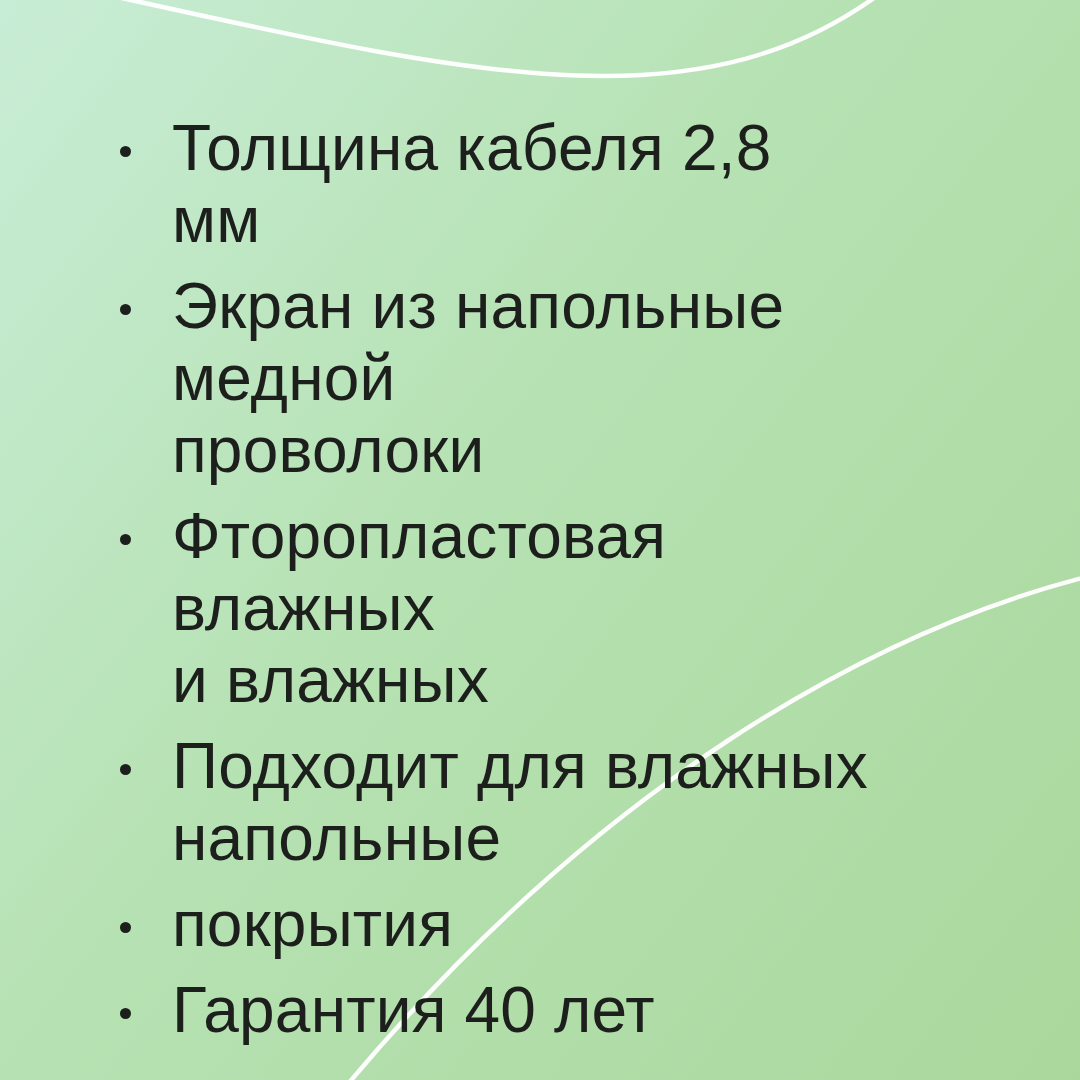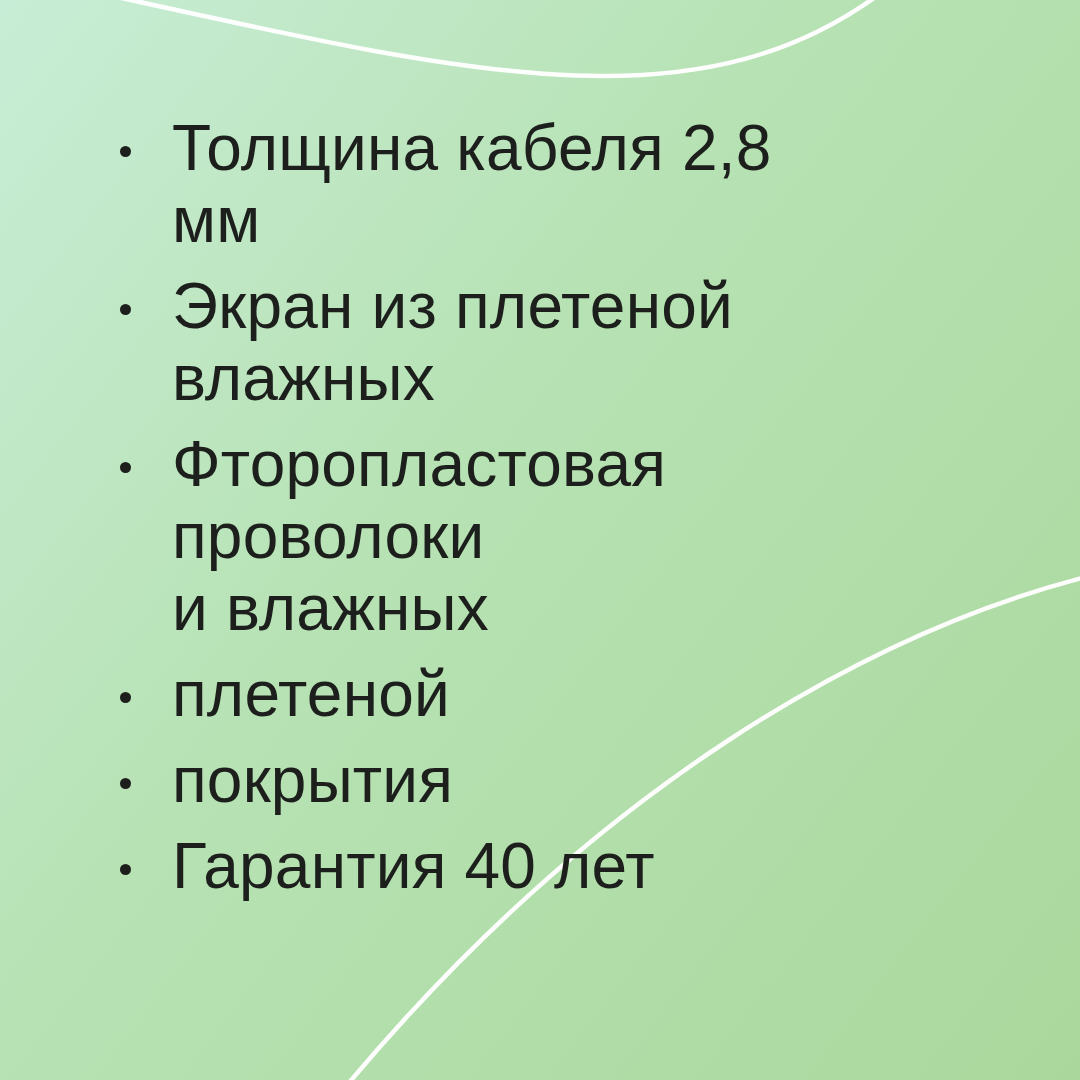--- a/index.html
+++ b/index.html
@@ -83,37 +83,39 @@
     <li class="feature-item">
       <span class="bullet-dot"></span>
       <span class="item-text">
         <span class="item-line">Толщина кабеля 2,8 мм</span>
       </span>
     </li>
 
     <li class="feature-item">
       <span class="bullet-dot"></span>
       <span class="item-text">
-        <span class="item-line">Экран из плетеной влажных</span>
+        <span class="item-line">Экран из напольные медной</span>
+        <span class="item-line">проволоки</span>
       </span>
     </li>
 
     <li class="feature-item">
       <span class="bullet-dot"></span>
       <span class="item-text">
-        <span class="item-line">Фторопластовая проволоки</span>
+        <span class="item-line">Фторопластовая влажных</span>
         <span class="item-line">и влажных</span>
       </span>
     </li>
 
 
     <li class="feature-item">
       <span class="bullet-dot"></span>
       <span class="item-text">
-        <span class="item-line">плетеной</span>
+        <span class="item-line">Подходит для влажных</span>
+        <span class="item-line">напольные</span>
       </span>
     </li>
 
     <li class="feature-item">
       <span class="bullet-dot"></span>
       <span class="item-text">
         <span class="item-line">покрытия</span>
       </span>
     </li>
 

